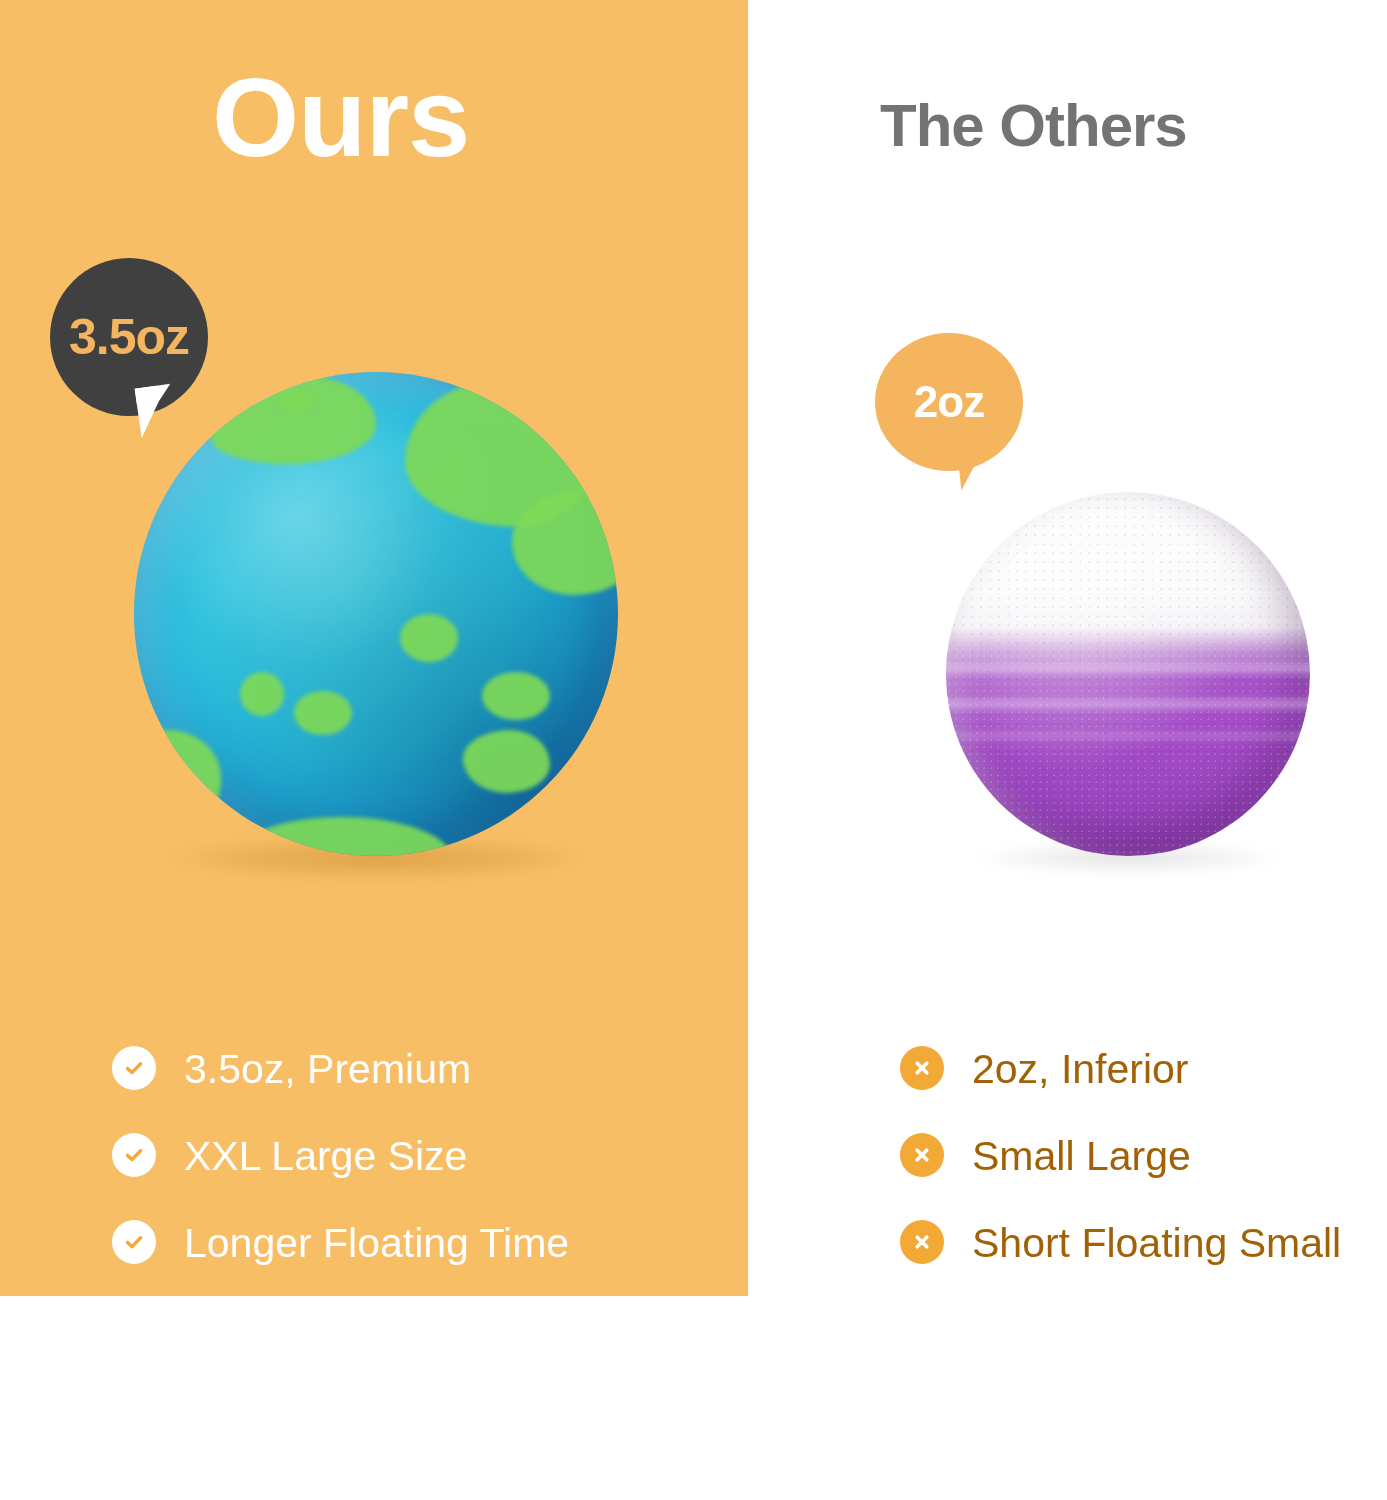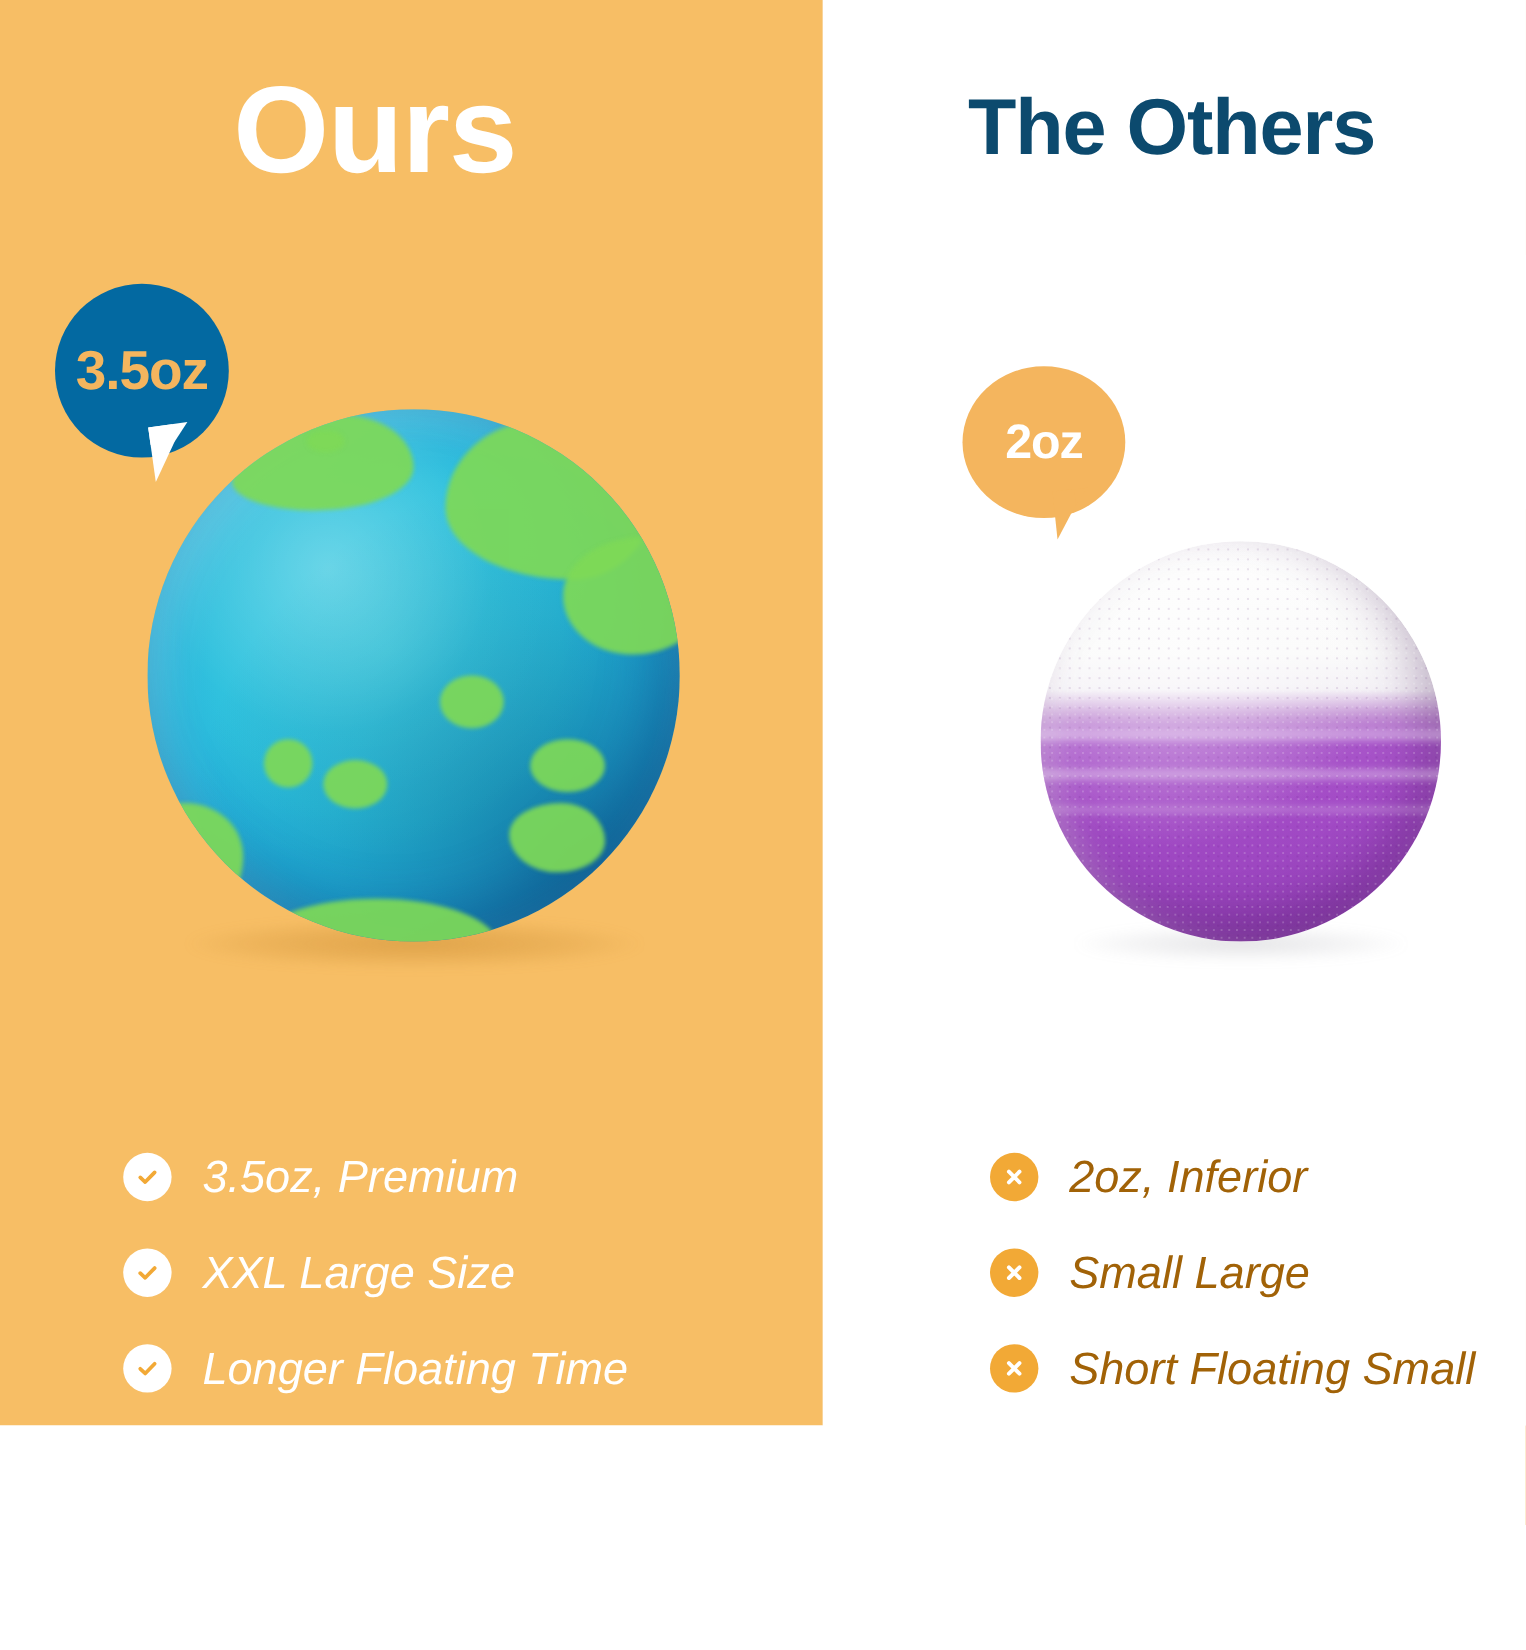--- a/index.html
+++ b/index.html
@@ -45,23 +45,23 @@
     line-height: 1;
   }
   .heading-ours {
     left: 212px;
     top: 62px;
     font-size: 112px;
     color: #FFFFFF;
   }
   .heading-others {
     left: 880px;
-    top: 80px;
-    font-size: 72px;
-    color: #0c4a6e;
+    top: 96px;
+    font-size: 60px;
+    color: #737373;
   }
 
   
   .bubble {
     position: absolute;
     border-radius: 50%;
     display: flex;
     align-items: center;
     justify-content: center;
     font-weight: 700;
@@ -71,21 +71,21 @@
     position: absolute;
     width: 0;
     height: 0;
   }
 
   .bubble-ours {
     left: 50px;
     top: 258px;
     width: 158px;
     height: 158px;
-    background: #0369a1;
+    background: #404040;
     color: #F4B55E;
     font-size: 50px;
     letter-spacing: -1px;
   }
   .bubble-ours .bubble-tail {
     left: 88px;
     top: 128px;
     border-left: 22px solid #FFFFFF;
     border-right: 14px solid transparent;
     border-top: 16px solid #FFFFFF;
@@ -216,25 +216,23 @@
 
   
   .feature-list {
     position: absolute;
   }
   .feature-list-ours  { left: 112px; top: 1046px; }
   .feature-list-others{ left: 900px; top: 1046px; }
 
   .feature-item {
     display: flex;
-    align-items: center;
     height: 48px;
     margin-bottom: 39px;
     white-space: nowrap;
-    font-style: italic;
   }
   .feature-item:last-child { margin-bottom: 0; }
 
   .feature-badge {
     flex: 0 0 auto;
     width: 44px;
     height: 44px;
     border-radius: 50%;
     display: flex;
     align-items: center;

